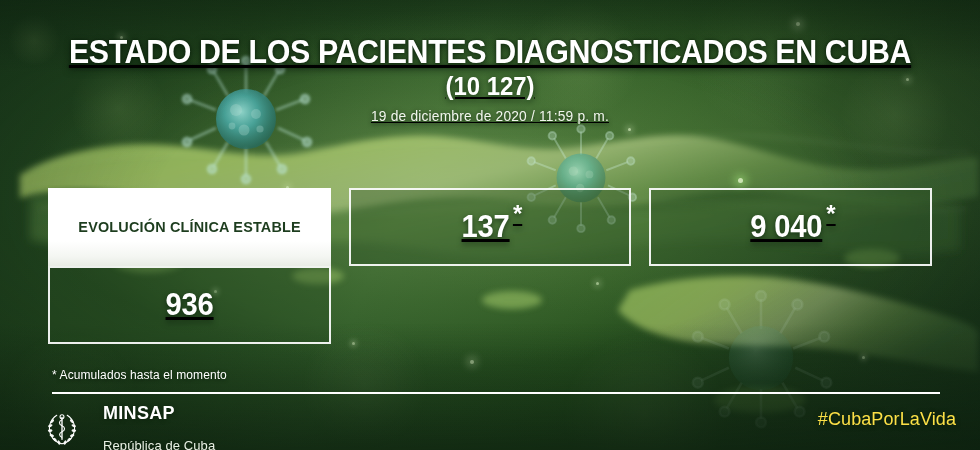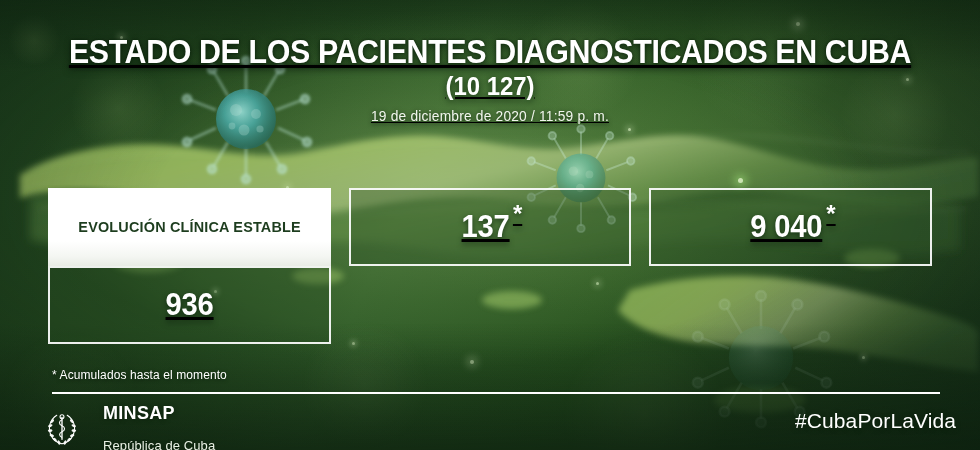--- a/index.html
+++ b/index.html
@@ -212,22 +212,22 @@
     font-weight: normal;
     letter-spacing: 0.1px;
     display: block;
     margin-top: 17px;
     text-shadow: 0 1px 3px rgba(8,28,10,0.7);
   }
   .hashtag {
     position: absolute;
     right: 24px;
     top: 409px;
-    color: #ffffff;
-    font-size: 21px;
+    color: #fde047;
+    font-size: 18px;
     font-weight: normal;
     letter-spacing: 0.1px;
     z-index: 6;
     text-shadow: 0 1px 5px rgba(8,28,10,0.75);
   }
 </style>
 </head>
 <body>
 
 <div id="poster">

